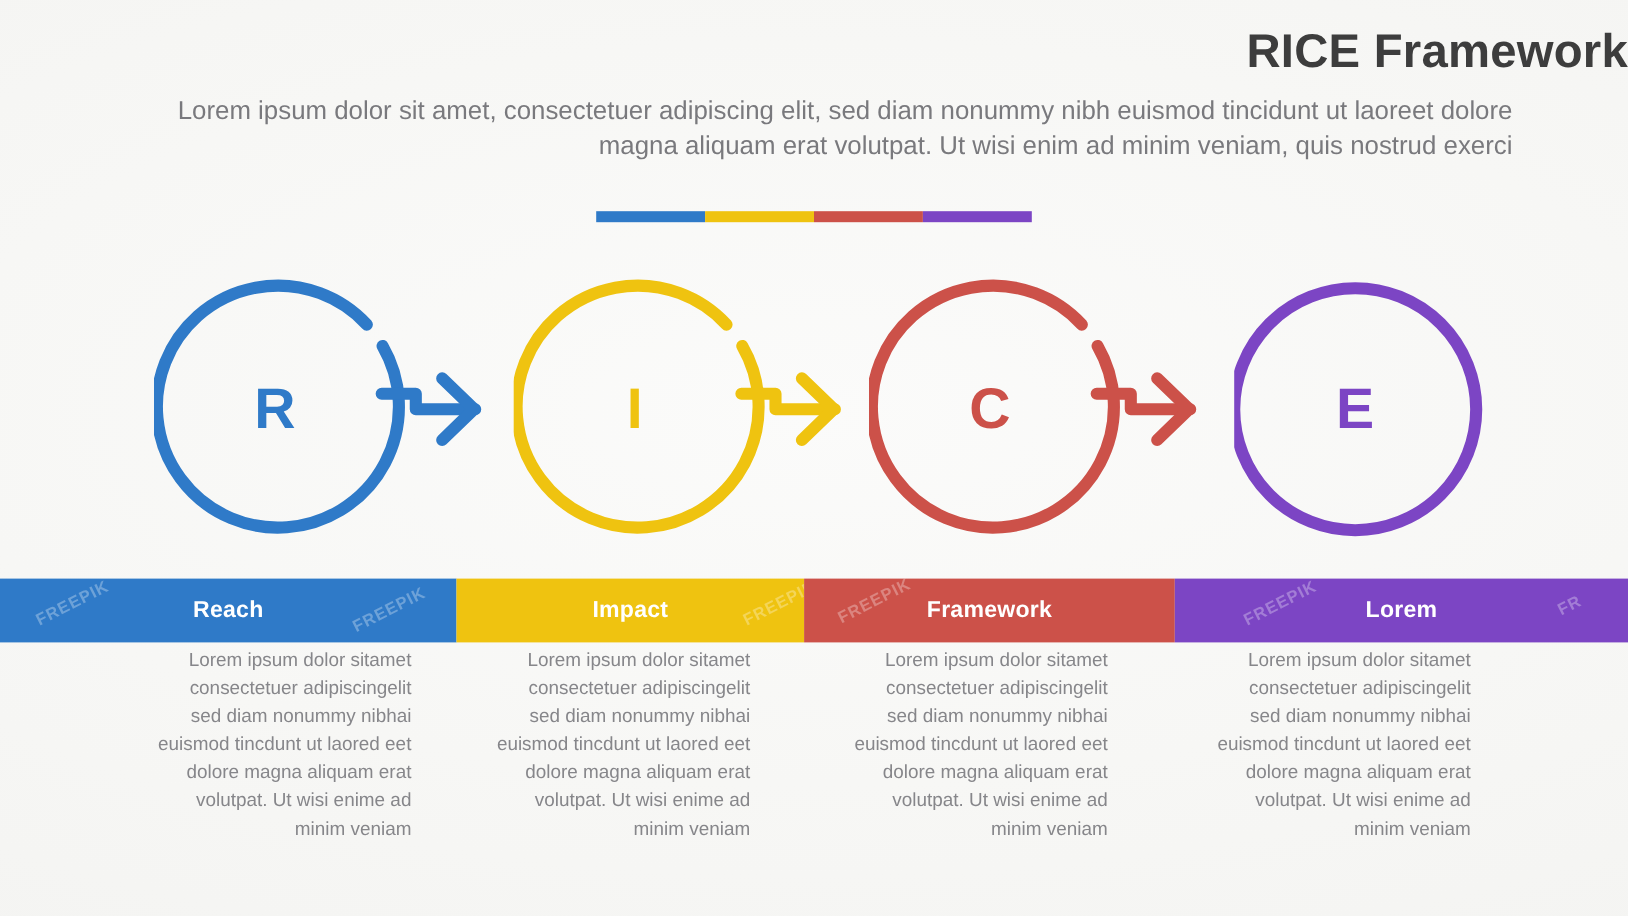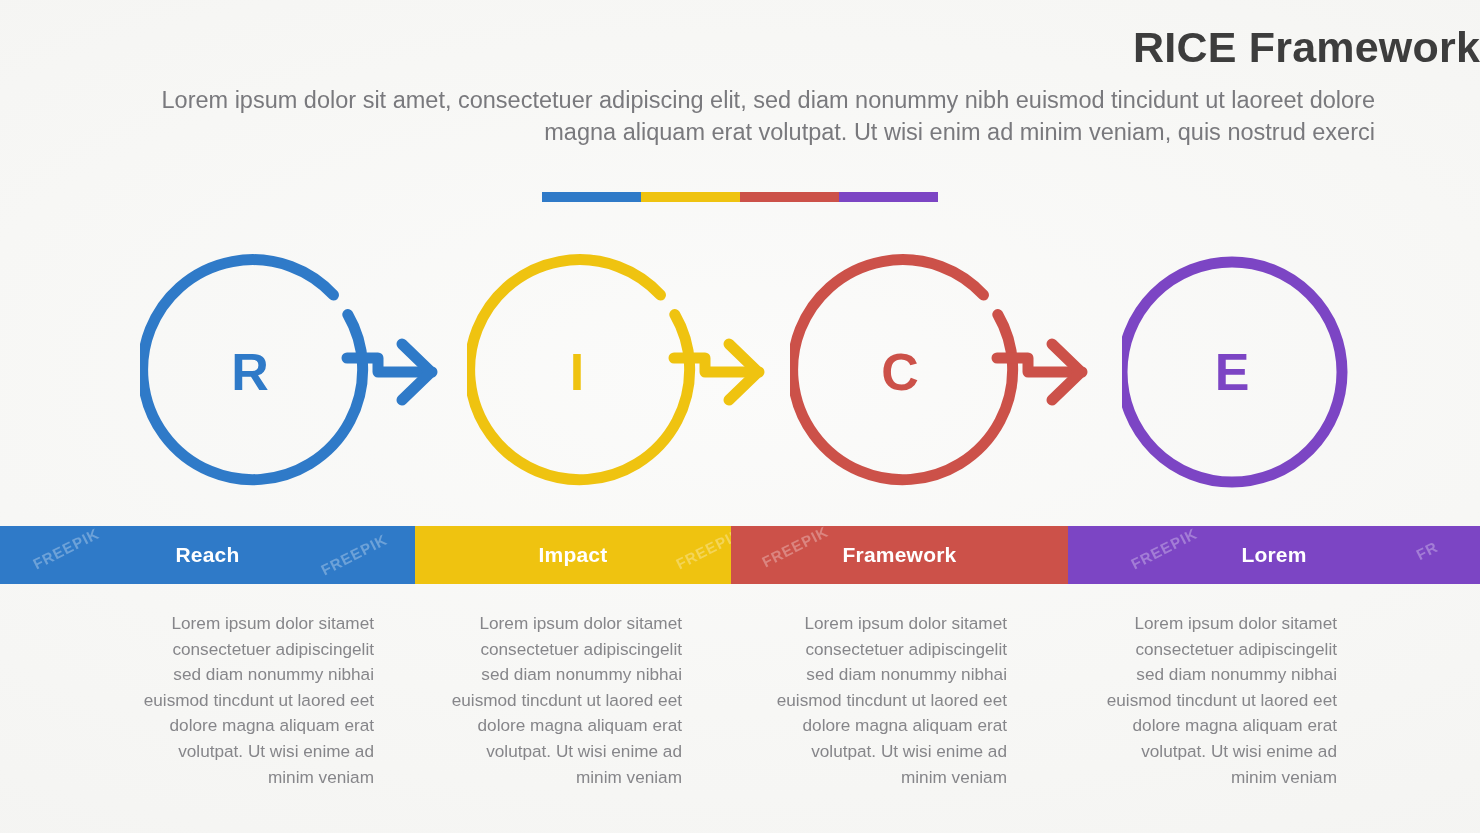--- a/index.html
+++ b/index.html
@@ -109,21 +109,21 @@
     color: #ffffff;
     font-size: 21px;
     font-weight: bold;
     letter-spacing: 0.2px;
   }
 
   
   #descs {
     position: absolute;
     left: 0;
-    top: 611px;
+    top: 587px;
     width: 1480px;
     height: 170px;
   }
   .desc {
     position: absolute;
     top: 0;
     width: 232px;
     font-size: 17.2px;
     line-height: 25.6px;
     color: #86868a;

